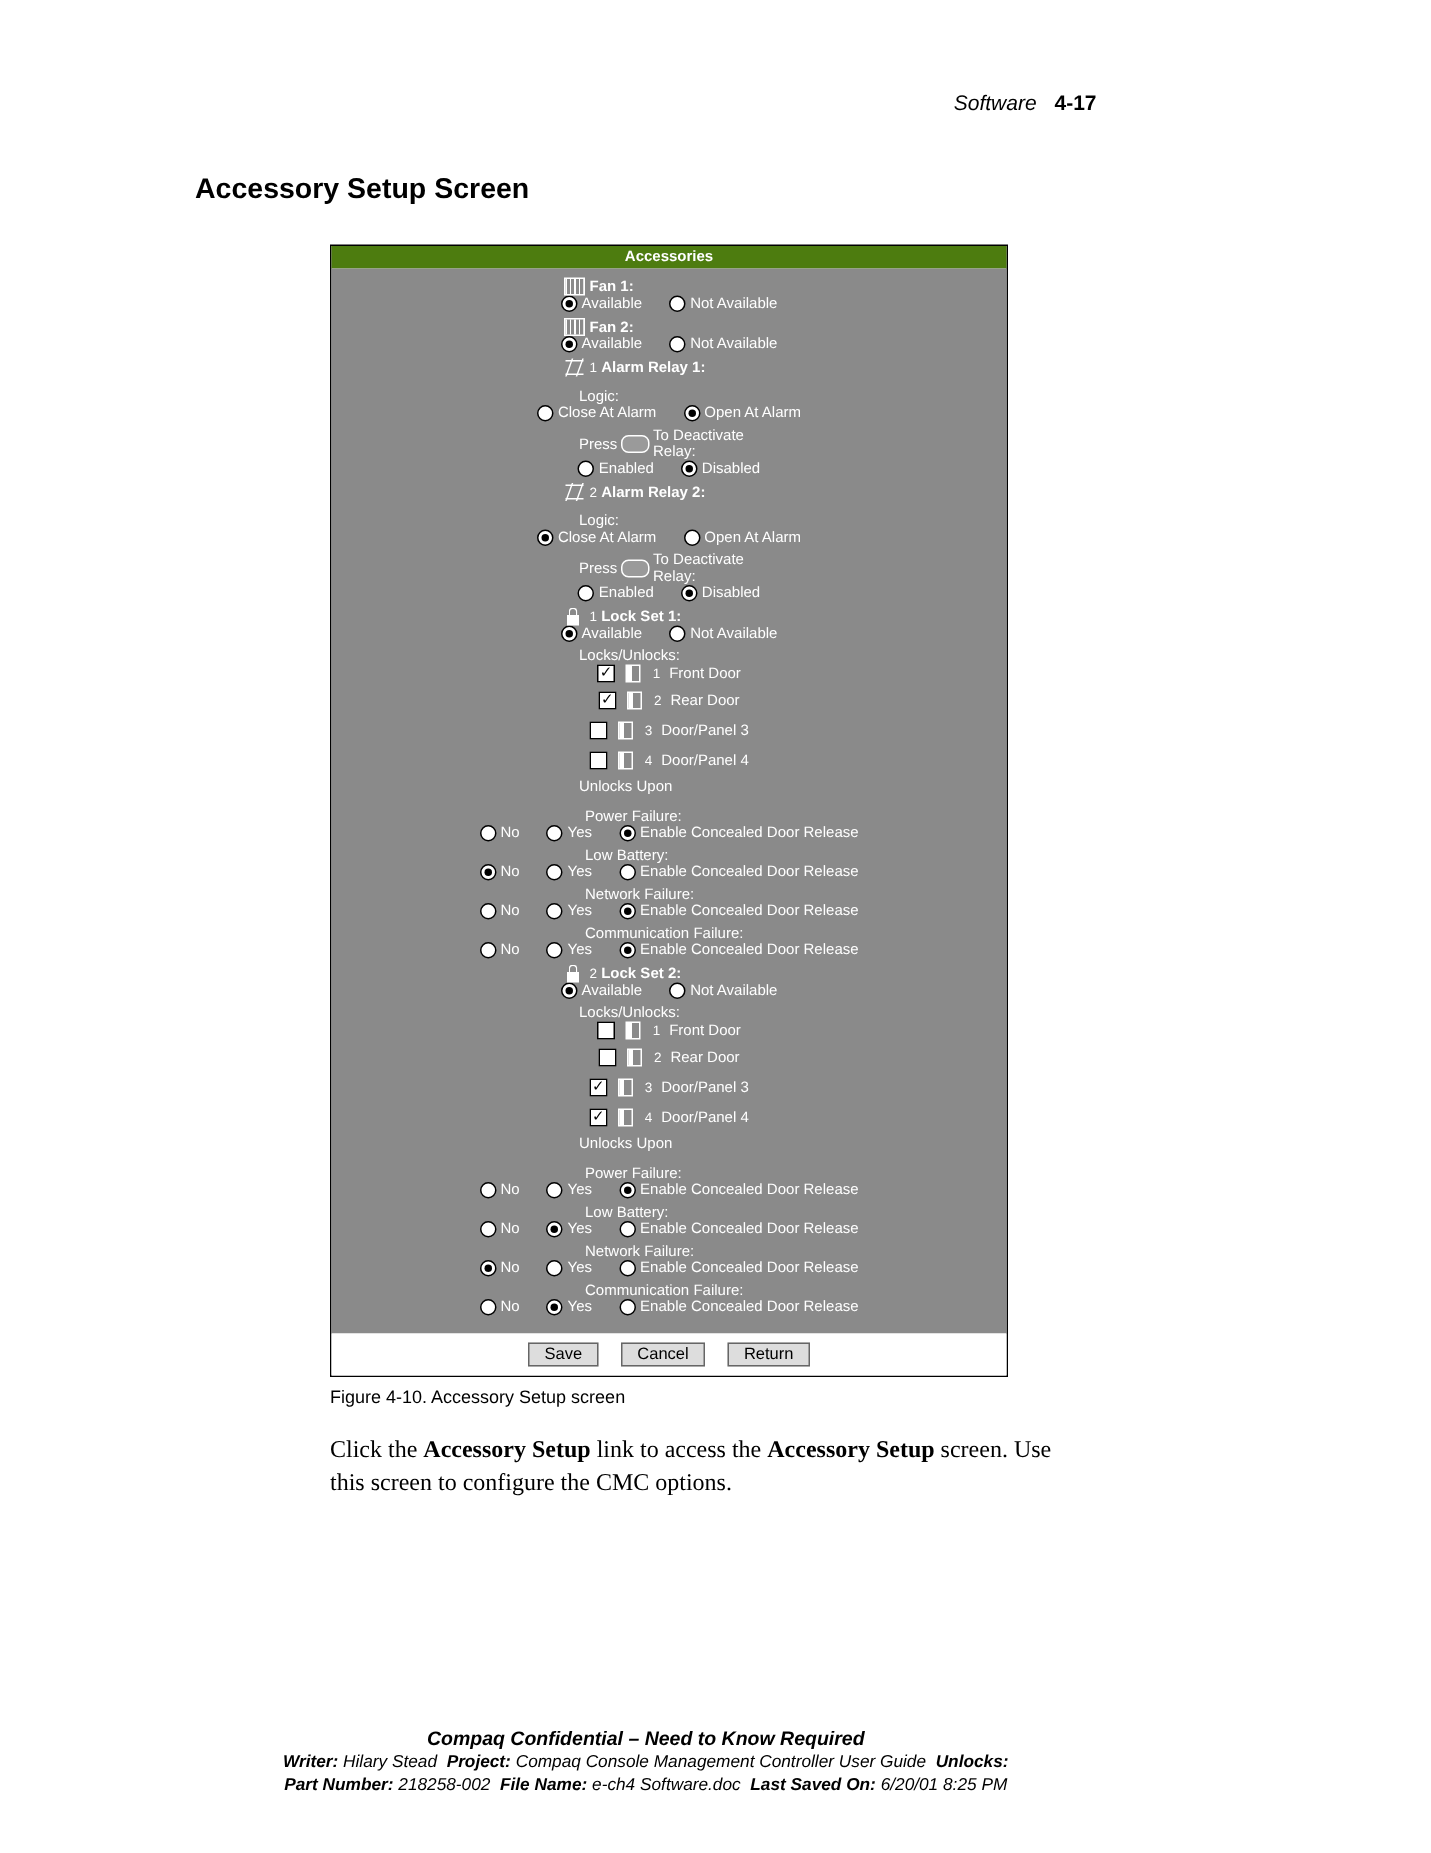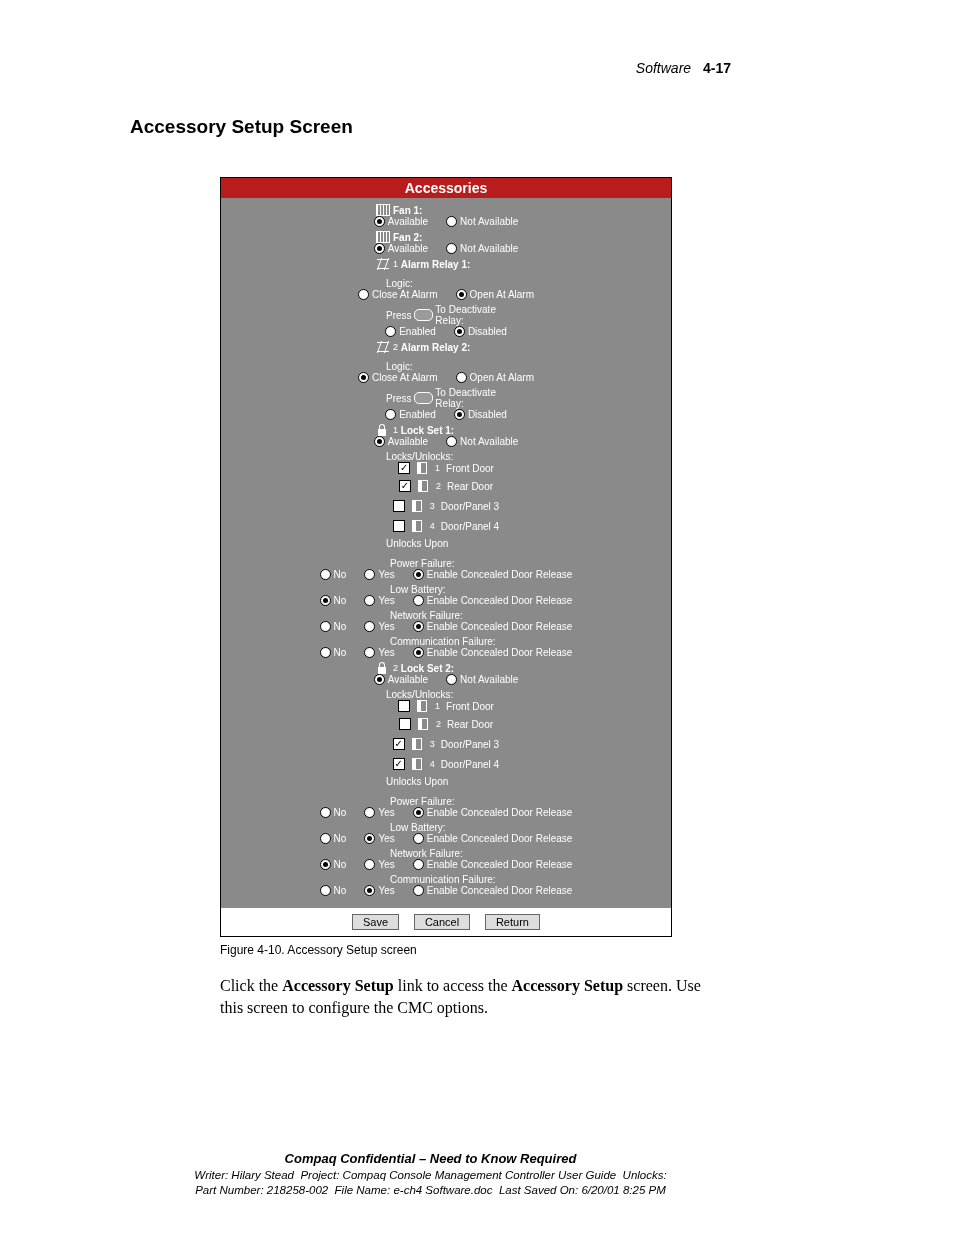--- a/index.html
+++ b/index.html
@@ -24,38 +24,38 @@
   .header-right .sw {
     font-style: italic;
   }
   .header-right .pg {
     font-weight: bold;
     margin-left: 8px;
   }
   h1.title {
     font-size: 19px;
     font-weight: bold;
-    margin: 0 0 39px 0;
+    margin: 0 0 25px 0;
   }
   .figure-block {
     margin-left: 90px;
   }
   .screenshot {
     width: 450px;
     border: 1px solid #000;
     background: #fff;
     font-size: 10px;
   }
   .titlebar {
-    background: #b91c1c;
+    background: #4d7c0f;
     color: #fff;
     font-weight: bold;
     text-align: center;
     padding: 2px 0;
-    font-size: 14px;
+    font-size: 10px;
   }
   .panel {
     background: #8a8a8a;
     color: #fff;
     padding: 4px 6px 10px 6px;
   }
   .row {
     display: flex;
     align-items: center;
     padding: 2px 0;
@@ -202,21 +202,21 @@
     text-align: center;
     font-size: 11.5px;
     line-height: 1.35;
     padding: 0 120px;
   }
   .footer .line1 {
     font-weight: bold;
     font-style: italic;
     font-size: 13px;
   }
-  .footer .kv b { font-weight: normal; font-style: italic; }
+  .footer .kv b { font-weight: bold; font-style: italic; }
   .footer .kv span { font-style: italic; }
   .bold { font-weight: bold; }
   .opt { display: inline-flex; align-items: center; gap: 3px; }
   .opts { display: inline-flex; align-items: flex-end; gap: 18px; }
 </style>
 </head>
 <body>
 
 <div class="page">
   <div class="header-right">

